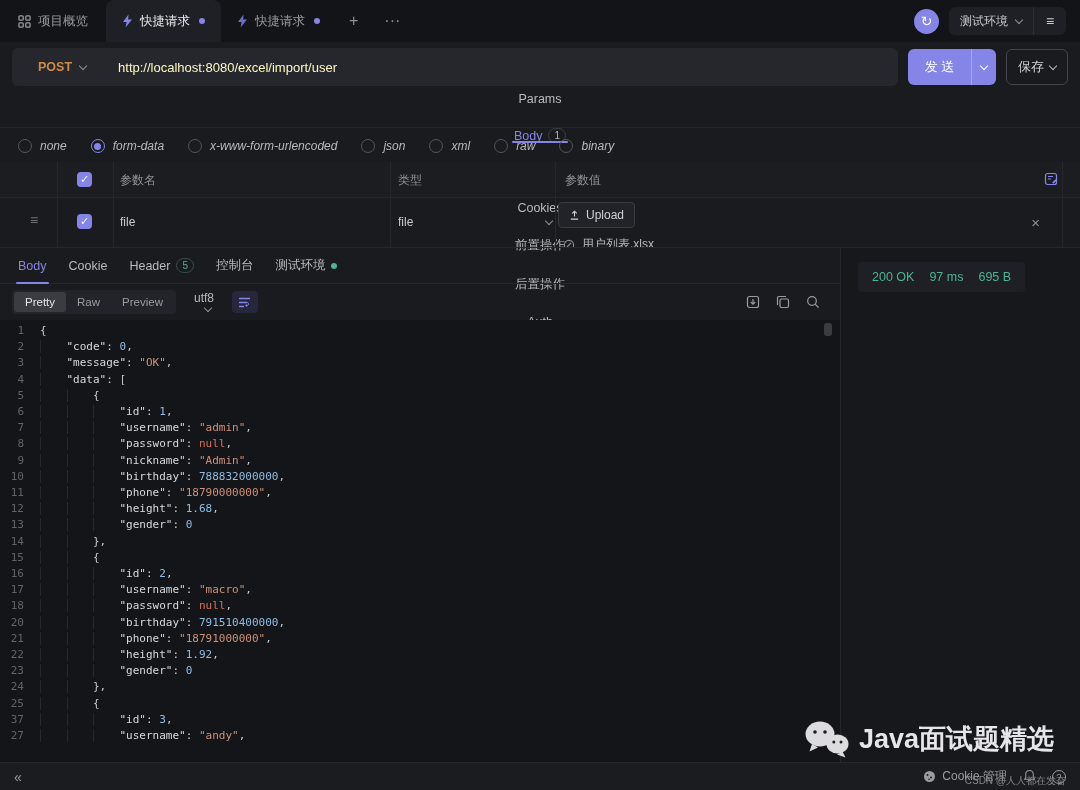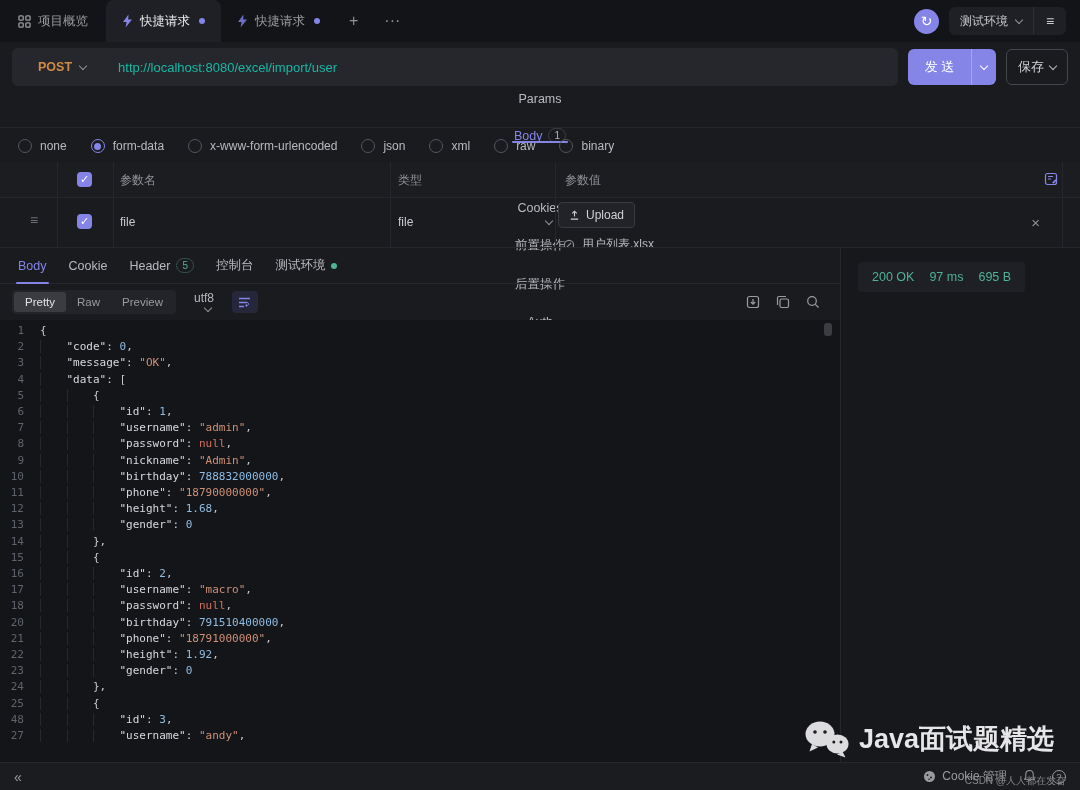--- a/index.html
+++ b/index.html
@@ -19,39 +19,39 @@
   .env { display:flex; align-items:center; padding:0 11px; font-size:12px; color:#c9cad0; cursor:pointer; }
   .env-divider { width:1px; height:28px; background:#2e2f35; }
   .env-menu { width:32px; text-align:center; color:#c9cad0; font-size:14px; cursor:pointer; }
 
   .chev { display:inline-block; width:6px; height:6px; border-right:1.4px solid #8f9196; border-bottom:1.4px solid #8f9196; transform:rotate(45deg); margin-left:8px; margin-bottom:2px; }
 
   
   .reqbar { position:absolute; top:42px; left:0; right:0; height:50px; display:flex; align-items:center; padding:0 12px; gap:10px; }
   .url-box { flex:1; height:38px; background:#26272c; border-radius:6px; display:flex; align-items:center; }
   .method { color:var(--orange,#cf8b43); font-weight:bold; font-size:12.5px; padding:0 6px 0 26px; display:flex; align-items:center; cursor:pointer; }
-  .url-input { flex:1; background:transparent; border:none; outline:none; color:#14b8a6; font-size:13px; padding-left:26px; font-family:"Liberation Sans","DejaVu Sans",sans-serif; }
+  .url-input { flex:1; background:transparent; border:none; outline:none; color:#fef9c3; font-size:13px; padding-left:26px; font-family:"Liberation Sans","DejaVu Sans",sans-serif; }
   .send-btn { width:88px; height:36px; background:var(--accent,#8585e8); border-radius:6px; display:flex; align-items:center; color:#fff; font-size:13px; cursor:pointer; }
   .send-label { flex:1; text-align:center; }
   .send-sep { width:1px; height:36px; background:rgba(255,255,255,.28); }
   .send-chev { width:24px; display:flex; justify-content:center; }
   .send-chev .chev { border-color:#fff; margin:0 0 2px 0; }
   .save-btn { width:62px; height:36px; border:1px solid #44454f; border-radius:6px; display:flex; align-items:center; justify-content:center; color:#d0d1d6; font-size:13px; cursor:pointer; }
   .save-btn .chev { margin-left:6px; border-color:#b9bac0; }
 
   
   .reqtabs { position:absolute; top:92px; left:0; right:0; height:36px; display:flex; align-items:center; gap:22px; padding:0 18px; border-bottom:1px solid #26272b; font-size:12.5px; color:#b9bac0;flex-direction:column; }
   .rtab { display:flex; align-items:center; gap:6px; height:36px; position:relative; cursor:pointer; }
   .rtab.active { color:var(--accent,#8585e8); }
   .rtab.active::after { content:''; position:absolute; left:-2px; right:-2px; bottom:0; height:2px; background:var(--accent,#8585e8); border-radius:2px; }
   .pill { font-size:10px; border:1px solid #3c3e45; border-radius:8px; padding:0 5px; line-height:13px; color:#b4b5ba; }
   .pill.green { color:var(--green,#4eb392); border-color:#35504a; }
 
   
-  .radios { position:absolute; top:130px; left:0; right:0; height:32px; display:flex; align-items:center; gap:24px; padding:0 18px; font-size:12px; color:#b9bac0; }
+  .radios { position:absolute; top:130px; left:0; right:0; height:32px; display:flex; align-items:center; gap:24px; padding:0 18px; font-size:12px; color:#b9bac0;font-style:italic; }
   .radio-item { display:flex; align-items:center; gap:8px; cursor:pointer; }
   .radio { width:14px; height:14px; border-radius:50%; border:1.5px solid #54565e; position:relative; flex:none; }
   .radio.sel { border-color:var(--accent,#8585e8); }
   .radio.sel::after { content:''; position:absolute; inset:2.5px; border-radius:50%; background:var(--accent,#8585e8); }
 
   
   .ptable { position:absolute; top:162px; left:0; right:0; height:85px; overflow:hidden; font-size:12px; }
   .thead { position:absolute; top:0; left:0; right:0; height:36px; background:#1c1d21; border-bottom:1px solid #26272c; color:#8f9196; }
   .trow { position:absolute; top:36px; left:0; right:0; height:80px; }
   .vline { position:absolute; top:0; bottom:0; width:1px; background:#26272c; }
@@ -360,21 +360,21 @@
             <div class="cl"><span class="ln">15</span><span class="code"><span class="ind">    </span><span class="ind">    </span>{</span></div>
             <div class="cl"><span class="ln">16</span><span class="code"><span class="ind">    </span><span class="ind">    </span><span class="ind">    </span><span class="tk">"id"</span>: <span class="tn">2</span>,</span></div>
             <div class="cl"><span class="ln">17</span><span class="code"><span class="ind">    </span><span class="ind">    </span><span class="ind">    </span><span class="tk">"username"</span>: <span class="ts">"macro"</span>,</span></div>
             <div class="cl"><span class="ln">18</span><span class="code"><span class="ind">    </span><span class="ind">    </span><span class="ind">    </span><span class="tk">"password"</span>: <span class="tu">null</span>,</span></div>
             <div class="cl"><span class="ln">20</span><span class="code"><span class="ind">    </span><span class="ind">    </span><span class="ind">    </span><span class="tk">"birthday"</span>: <span class="tn">791510400000</span>,</span></div>
             <div class="cl"><span class="ln">21</span><span class="code"><span class="ind">    </span><span class="ind">    </span><span class="ind">    </span><span class="tk">"phone"</span>: <span class="ts">"18791000000"</span>,</span></div>
             <div class="cl"><span class="ln">22</span><span class="code"><span class="ind">    </span><span class="ind">    </span><span class="ind">    </span><span class="tk">"height"</span>: <span class="tn">1.92</span>,</span></div>
             <div class="cl"><span class="ln">23</span><span class="code"><span class="ind">    </span><span class="ind">    </span><span class="ind">    </span><span class="tk">"gender"</span>: <span class="tn">0</span></span></div>
             <div class="cl"><span class="ln">24</span><span class="code"><span class="ind">    </span><span class="ind">    </span>},</span></div>
             <div class="cl"><span class="ln">25</span><span class="code"><span class="ind">    </span><span class="ind">    </span>{</span></div>
-            <div class="cl"><span class="ln">48</span><span class="code"><span class="ind">    </span><span class="ind">    </span><span class="ind">    </span><span class="tk">"id"</span>: <span class="tn">3</span>,</span></div>
+            <div class="cl"><span class="ln">37</span><span class="code"><span class="ind">    </span><span class="ind">    </span><span class="ind">    </span><span class="tk">"id"</span>: <span class="tn">3</span>,</span></div>
             <div class="cl"><span class="ln">27</span><span class="code"><span class="ind">    </span><span class="ind">    </span><span class="ind">    </span><span class="tk">"username"</span>: <span class="ts">"andy"</span>,</span></div>
           </div>
         <span class="vscroll"></span>
       </div>
     </div>
     <div class="resp-right">
       <div class="status-box">
         <span>200 OK</span>
         <span>97 ms</span>
         <span>695 B</span>

